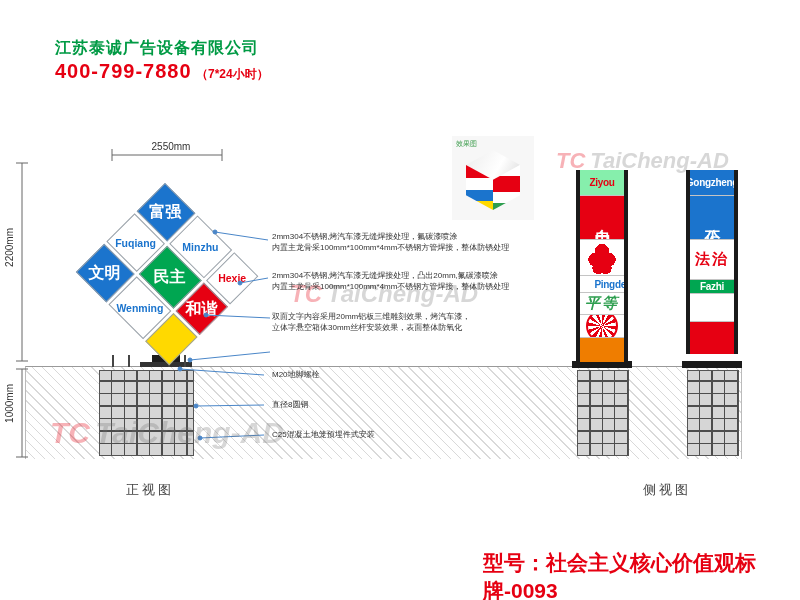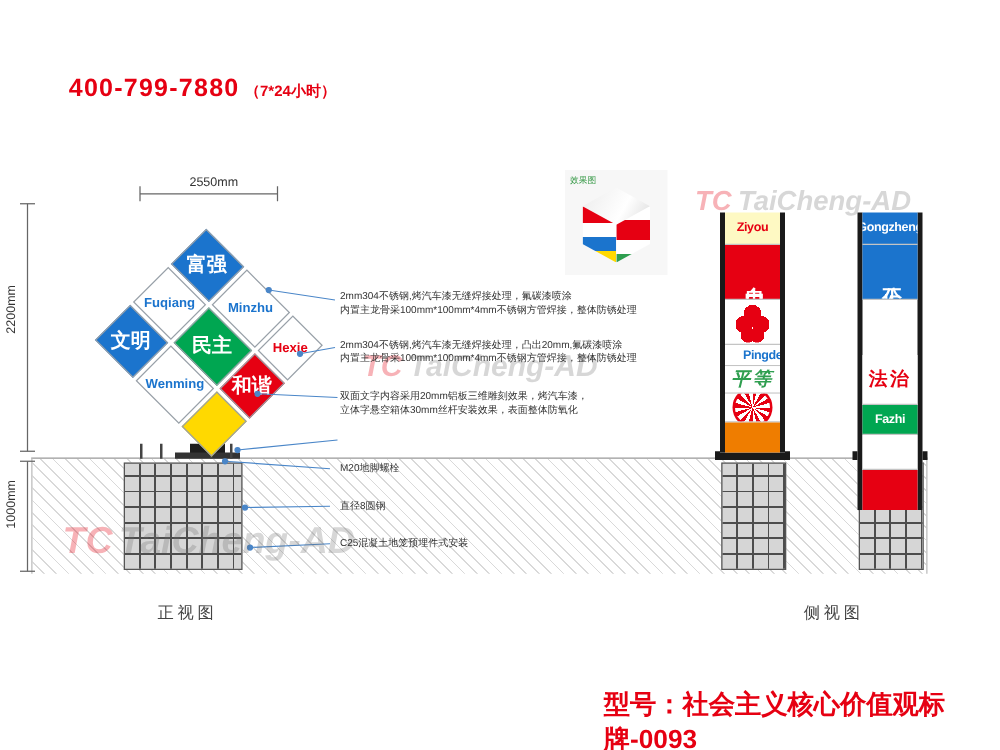--- a/index.html
+++ b/index.html
@@ -93,20 +93,21 @@
   .wm .txt{color:rgba(110,110,110,0.28);}
   .wm1{left:556px;top:148px;font-size:22px;z-index:2;}
   .wm2{left:290px;top:280px;font-size:24px;z-index:2;}
   .wm3{left:50px;top:416px;font-size:30px;z-index:5;}
 </style>
 </head>
 <body>
 
 <div class="canvas">
 
+  <div class="company">江苏泰诚广告设备有限公司</div>
   <div class="phone-wrap">
     <span class="phone">400-799-7880</span>
     <span class="hours">（7*24小时）</span>
   </div>
 
   <svg class="lines" width="800" height="600">
     <g stroke="#666" stroke-width="1">
       <line x1="112" y1="155" x2="222" y2="155"></line>
         <line x1="112" y1="149" x2="112" y2="161"></line>
         <line x1="222" y1="149" x2="222" y2="161"></line>
@@ -175,21 +176,21 @@
   <div class="bolt" style="left:128px"></div>
   <div class="bolt" style="left:168px"></div>
   <div class="bolt" style="left:184px"></div>
 
   <div class="ground"></div>
   <div class="rebar fnd-front"></div>
   <div class="rebar fnd-a"></div>
   <div class="rebar fnd-b"></div>
 
   <div class="col col-a">
-    <div class="panel" style="height: 26px; background: #fef9c3; color: rgb(230, 0, 18);">
+    <div class="panel" style="height: 26px; background: #86efac; color: rgb(230, 0, 18);">
         <span class="latin">Ziyou</span>
       </div>
     <div class="panel" style="height: 44px; background: rgb(230, 0, 18); color: rgb(255, 255, 255);">
         <span class="vtext">自由</span>
       </div>
     <div class="panel" style="height: 36px; background: rgb(255, 255, 255);">
         <span class="flower"></span>
       </div>
     <div class="panel" style="height: 17px; background: rgb(255, 255, 255); color: rgb(27, 116, 205); padding-left: 28px;">
         <span class="latin">Pingdeng</span>
@@ -203,24 +204,24 @@
     <div class="panel" style="height: 24px; background: rgb(239, 125, 0);"></div>
   </div>
 
   <div class="col col-b">
     <div class="panel" style="height: 26px; background: rgb(27, 116, 205); color: rgb(255, 255, 255);">
         <span class="latin">Gongzheng</span>
       </div>
     <div class="panel" style="height: 44px; background: rgb(27, 116, 205); color: rgb(255, 255, 255);">
         <span class="vtext">公正</span>
       </div>
-    <div class="panel" style="height: 40px; background: rgb(255, 255, 255); color: rgb(230, 0, 18); margin-top: 44px;">
+    <div class="panel" style="height: 40px; background: rgb(255, 255, 255); color: rgb(230, 0, 18);">
         <span class="fancy">法治</span>
       </div>
-    <div class="panel" style="height: 24px; background: rgb(0, 166, 81); color: rgb(255, 255, 255);">
+    <div class="panel" style="height: 14px; background: rgb(0, 166, 81); color: rgb(255, 255, 255);">
         <span class="latin">Fazhi</span>
       </div>
     <div class="panel" style="height: 28px; background: rgb(255, 255, 255);"></div>
     <div class="panel" style="height: 32px; background: rgb(230, 0, 18);"></div>
   </div>
 
   <div class="col-base col-base-a"></div>
   <div class="col-base col-base-b"></div>
 
   <div class="ann" style="top:232px">

